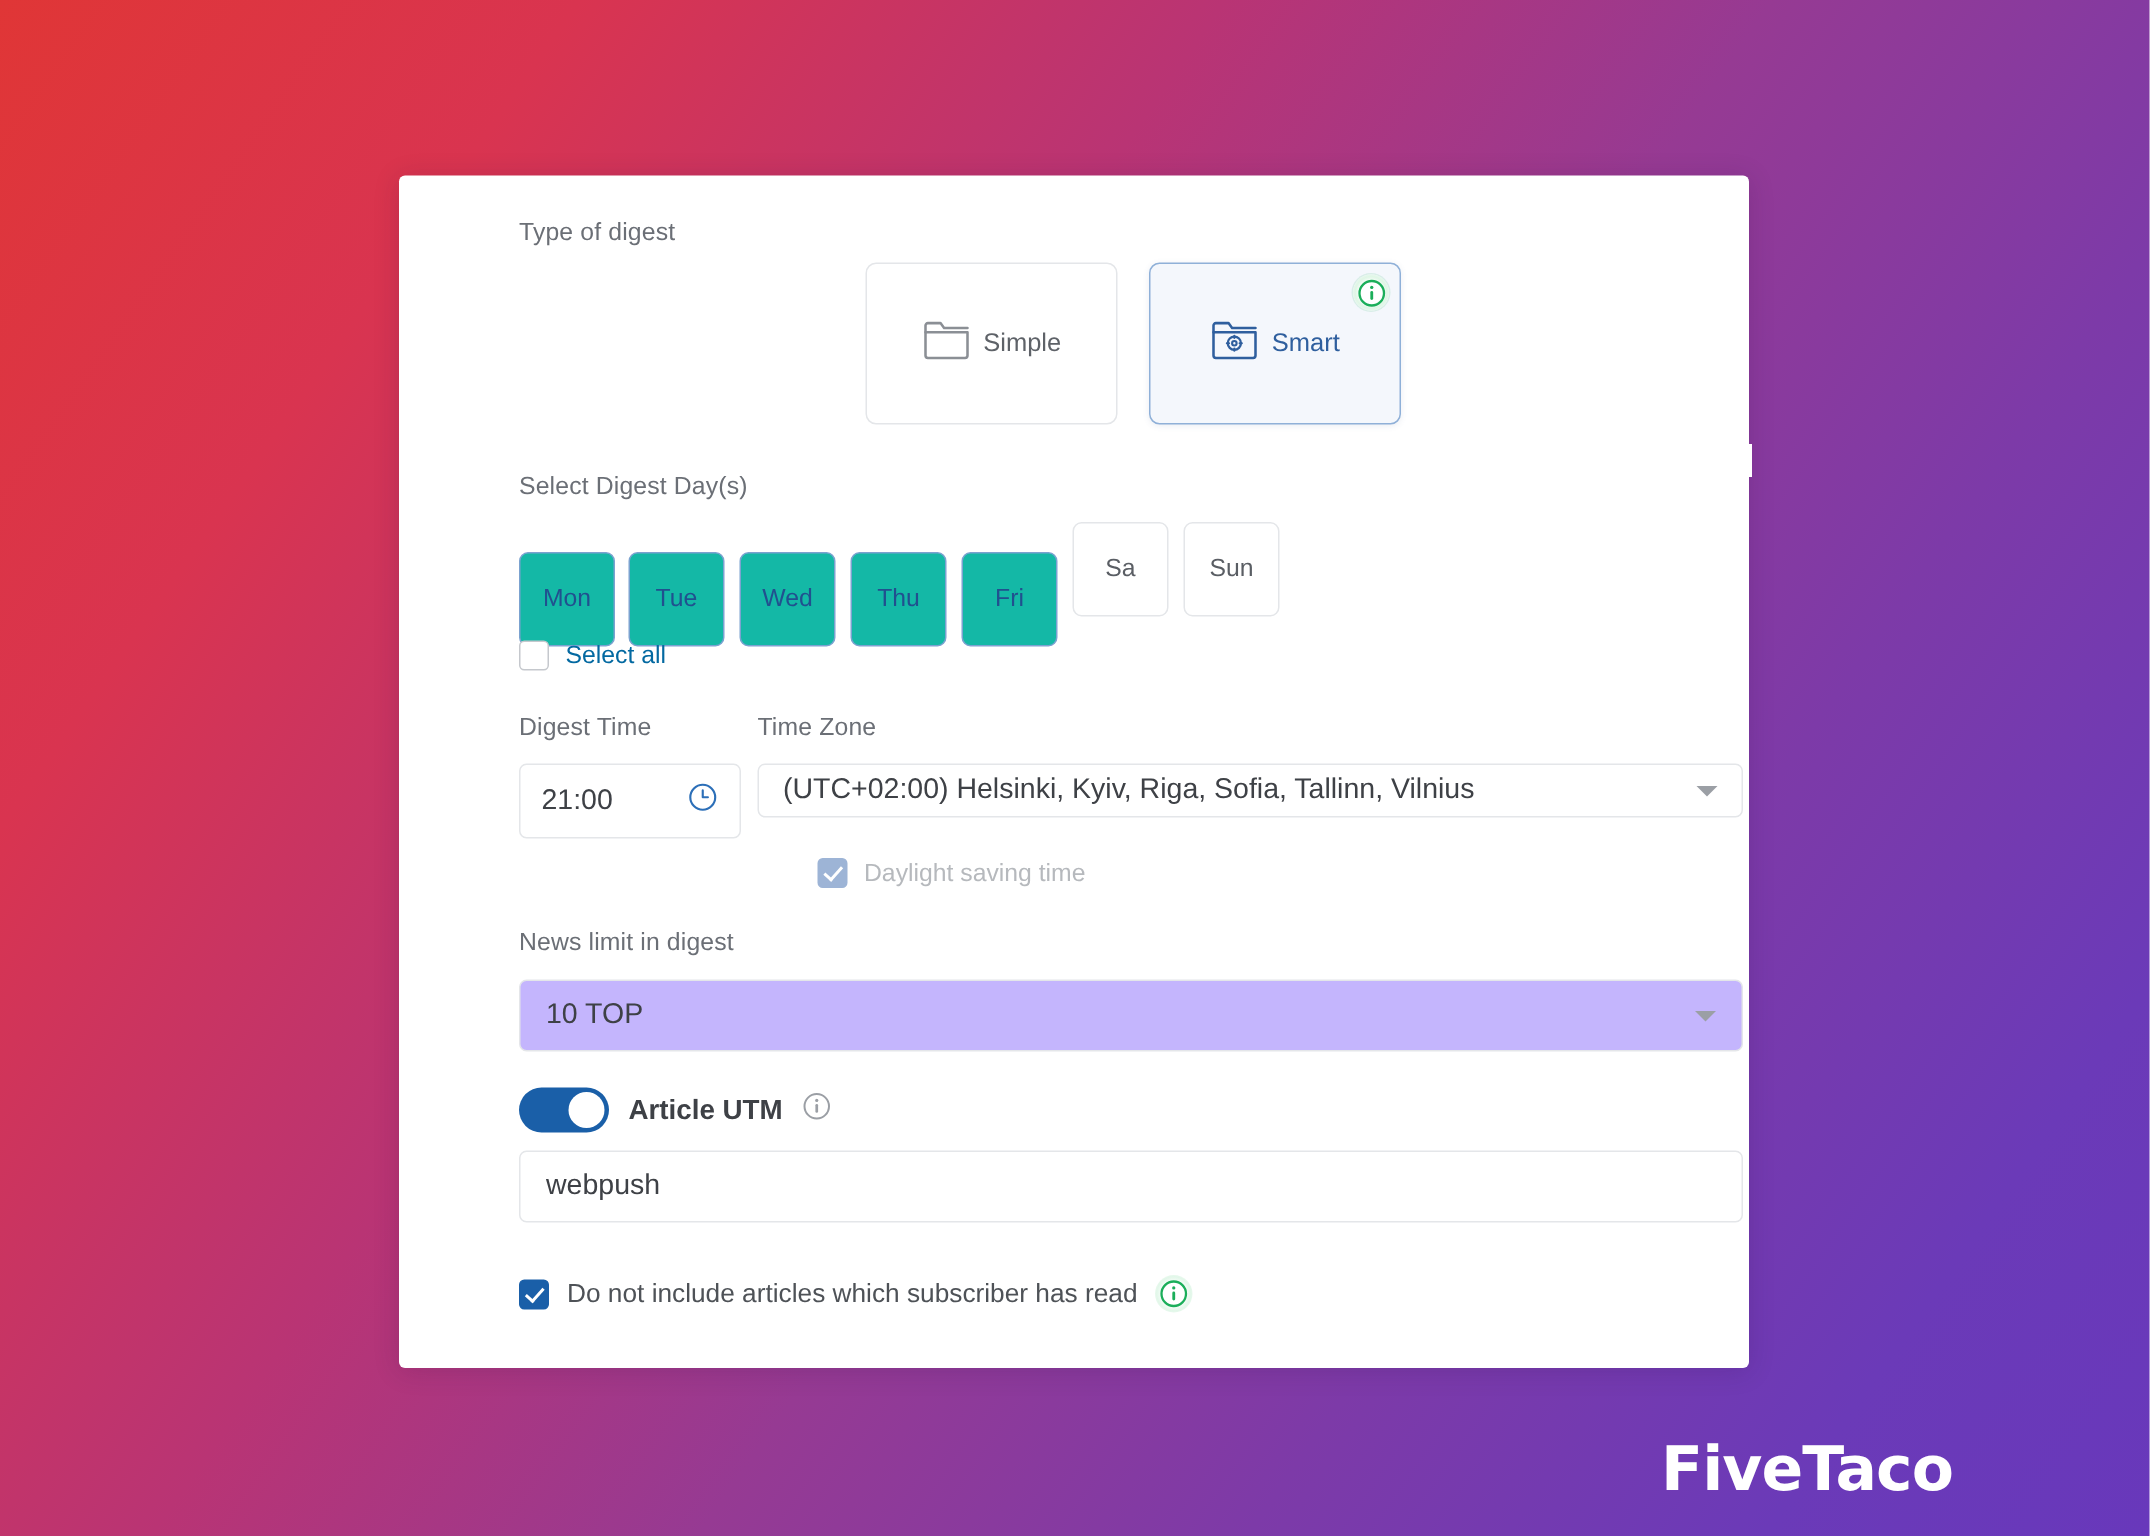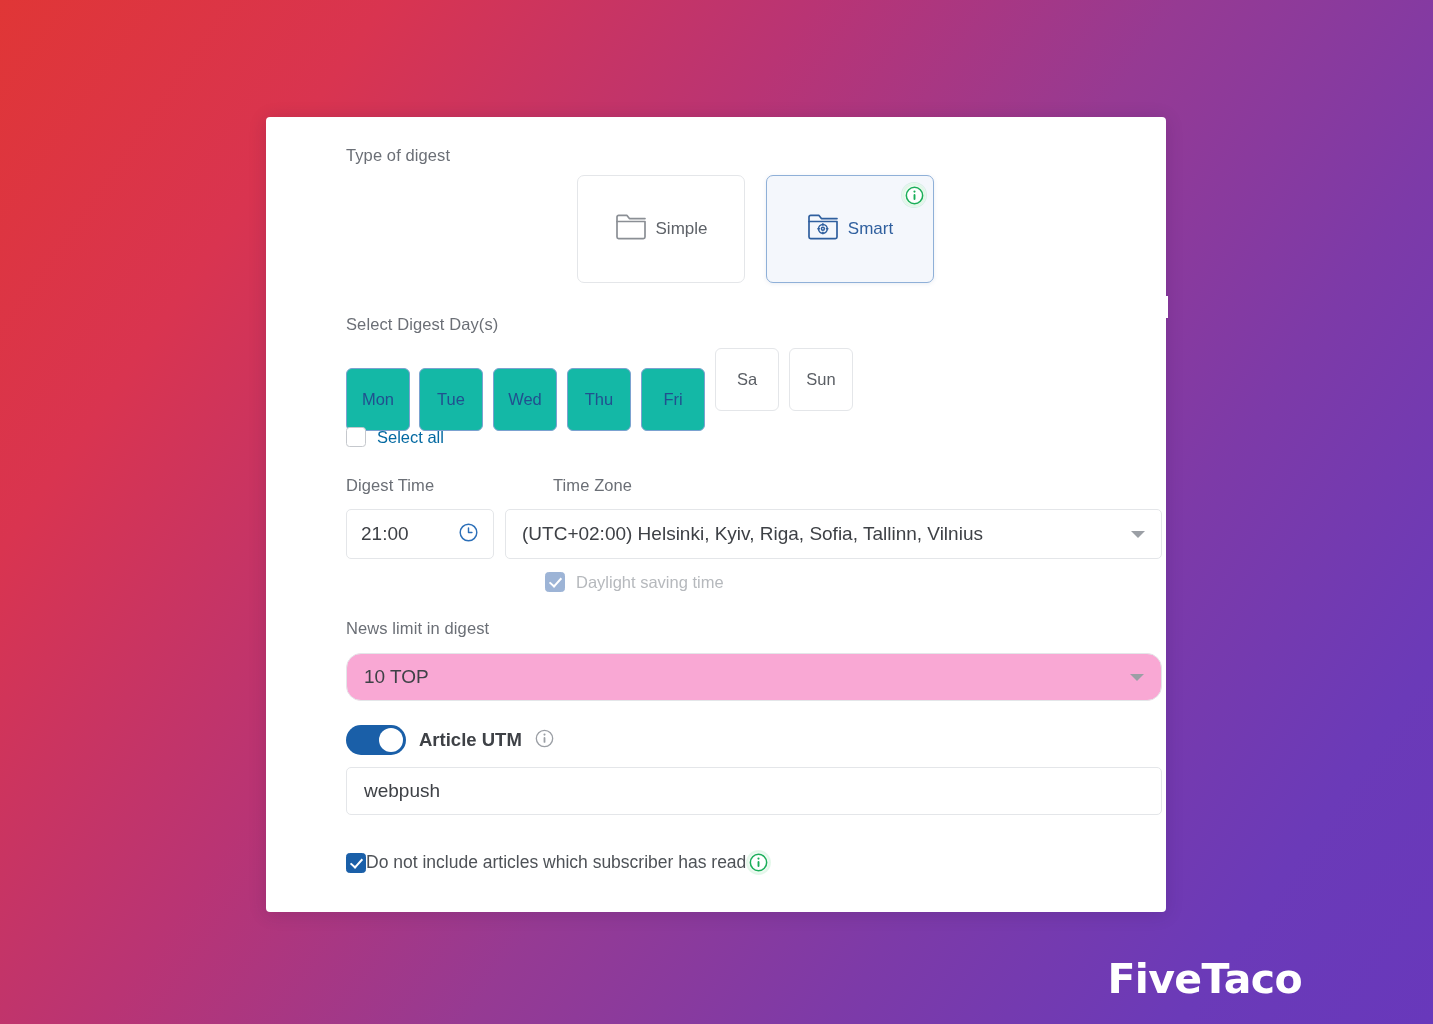--- a/index.html
+++ b/index.html
@@ -148,39 +148,39 @@
     width: 5px; height: 10px;
     border: solid #fff;
     border-width: 0 2.2px 2.2px 0;
     transform: rotate(42deg);
   }
   .cbox.checked.muted { background: #9db4d6; border-color: #9db4d6; }
   #select-all-label { font-size: 16.5px; color: #0369a1; }
 
   
   #digest-time-label { position: absolute; left: 40px; top: 359px; }
-  #time-zone-label   { position: absolute; left: 199px; top: 359px; margin-left: 48px; }
+  #time-zone-label   { position: absolute; left: 199px; top: 359px; }
 
   #digest-time-input-wrap {
     position: absolute;
     left: 40px; top: 392px;
     width: 148px; height: 50px;
     border: 1px solid #e4e6e9;
     border-radius: 5px;
     background: #fff;
     display: flex; align-items: center;
     padding: 0 14px;
     cursor: text;
   }
   #digest-time-value { font-size: 19px; color: #3e4146; flex: 1; }
 
   #timezone-select {
     position: absolute;
     left: 199px; top: 392px;
-    width: 657px; height: 50px;
+    width: 657px; height: 36px;
     border: 1px solid #e4e6e9;
     border-radius: 5px;
     background: #fff;
     display: flex; align-items: center;
     padding: 0 16px;
     cursor: pointer;
   }
   #timezone-value { font-size: 19px; color: #3e4146; flex: 1; }
 
   #dst-row {
@@ -192,22 +192,22 @@
   }
   #dst-label { font-size: 16.5px; color: #b6b9bd; }
 
   
   #news-limit-label { position: absolute; left: 40px; top: 502px; }
   #news-limit-select {
     position: absolute;
     left: 40px; top: 536px;
     width: 816px; height: 48px;
     border: 1px solid #e4e6e9;
-    border-radius: 15px;
-    background: #f9a8d4;
+    border-radius: 5px;
+    background: #c4b5fd;
     display: flex; align-items: center;
     padding: 0 17px;
     cursor: pointer;
   }
   #news-limit-value { font-size: 19px; color: #3e4146; flex: 1; }
 
   
   #article-utm-row {
     position: absolute;
     left: 40px; top: 608px;
@@ -244,21 +244,21 @@
     display: flex; align-items: center;
     padding: 14px 17px;
     cursor: text;
   }
   #utm-value { font-size: 19px; color: #3e4146; }
 
   
   #exclude-read-row {
     position: absolute;
     left: 40px; top: 733px;
-    display: flex; align-items: center; gap: 0; justify-content: flex-end;
+    display: flex; align-items: center; gap: 12px; justify-content: flex-end;
   }
   #exclude-read-label { font-size: 17.5px; color: #4e5257; }
 
   .info-circle-green {
     width: 25px; height: 25px;
     border-radius: 50%;
     display: flex; align-items: center; justify-content: center;
     background: radial-gradient(circle, #ffffff 40%, #e2f7e9 64%, rgba(255,255,255,0) 100%);
     cursor: pointer;
     flex: none;

